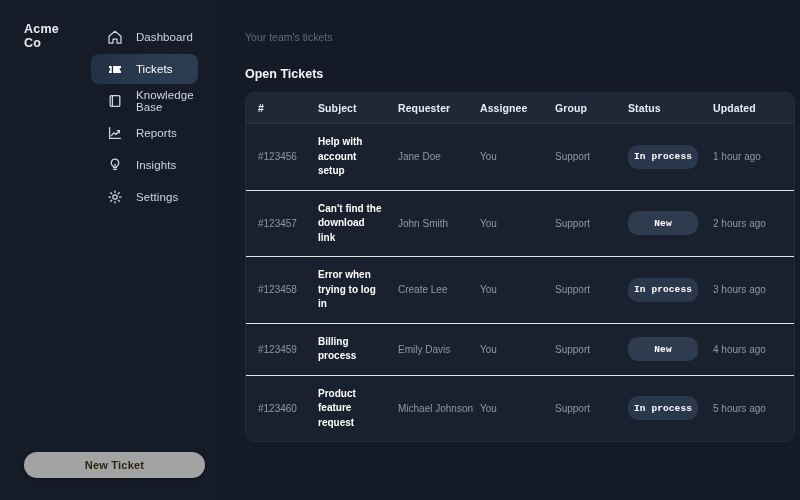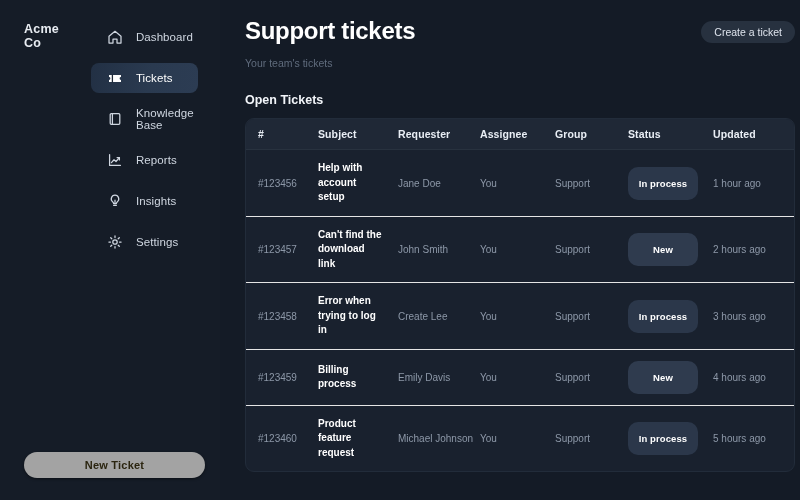--- a/index.html
+++ b/index.html
@@ -21,21 +21,21 @@
     position: relative;
   }
   .brand {
     color: #e8ecf2;
     font-size: 12.5px;
     font-weight: 600;
     letter-spacing: .2px;
     padding: 0 0 0 24px;
     margin-bottom: 20px;
   }
-  .nav { display: flex; flex-direction: column; gap: 11px; padding: 0 22px; }
+  .nav { display: flex; flex-direction: column; gap: 2px; padding: 0 22px; }
   .nav-item {
     display: flex; align-items: center; gap: 13px;
     height: 30px;
     padding: 0 0 0 16px;
     border-radius: 8px;
     color: #cfd6e0;
     font-size: 11.5px;
     letter-spacing: .1px;
     cursor: pointer;
   }
@@ -144,26 +144,27 @@
   .c-id      { width: 72px;  padding-left: 12px; }
   .c-subject { width: 80px; margin-top: 12px; }
   .c-req     { width: 82px; }
   .c-assign  { width: 75px; }
   .c-group   { width: 73px; }
   .c-status  { width: 85px; }
   .c-updated { width: 83px; }
 
   .badge {
     display: inline-flex; align-items: center; justify-content: center;
-    height: 33px; min-width: 70px;
+    height: 24px; min-width: 70px;
     border-radius: 10px;
     font-size: 9.5px; font-weight: 700;
     color: #ffffff;
     letter-spacing: .1px;
     cursor: pointer;
+    font-family: Liberation Mono, monospace;
   }
   .badge.inprocess { background: #2b374a; }
   .badge.new       { background: #2f3b4e; }
 </style>
 </head>
 <body>
 
 <div id="app">
 
   <aside class="sidebar">
@@ -223,24 +224,20 @@
             </svg>
           </span>
           <span>Settings</span>
         </div>
       </nav>
     <button class="new-ticket-btn">New Ticket</button>
   </aside>
 
   <main class="main">
 
-    <div class="page-head">
-      <h1 class="page-title">Support tickets</h1>
-      <button class="create-btn">Create a ticket</button>
-    </div>
 
     <div class="page-sub">Your team's tickets</div>
     <div class="section-title">Open Tickets</div>
 
     <div class="table-card">
       <table>
         <thead>
           <tr id="head-row">
               <th class="c-id">#</th>
               <th class="c-subject">Subject</th>

